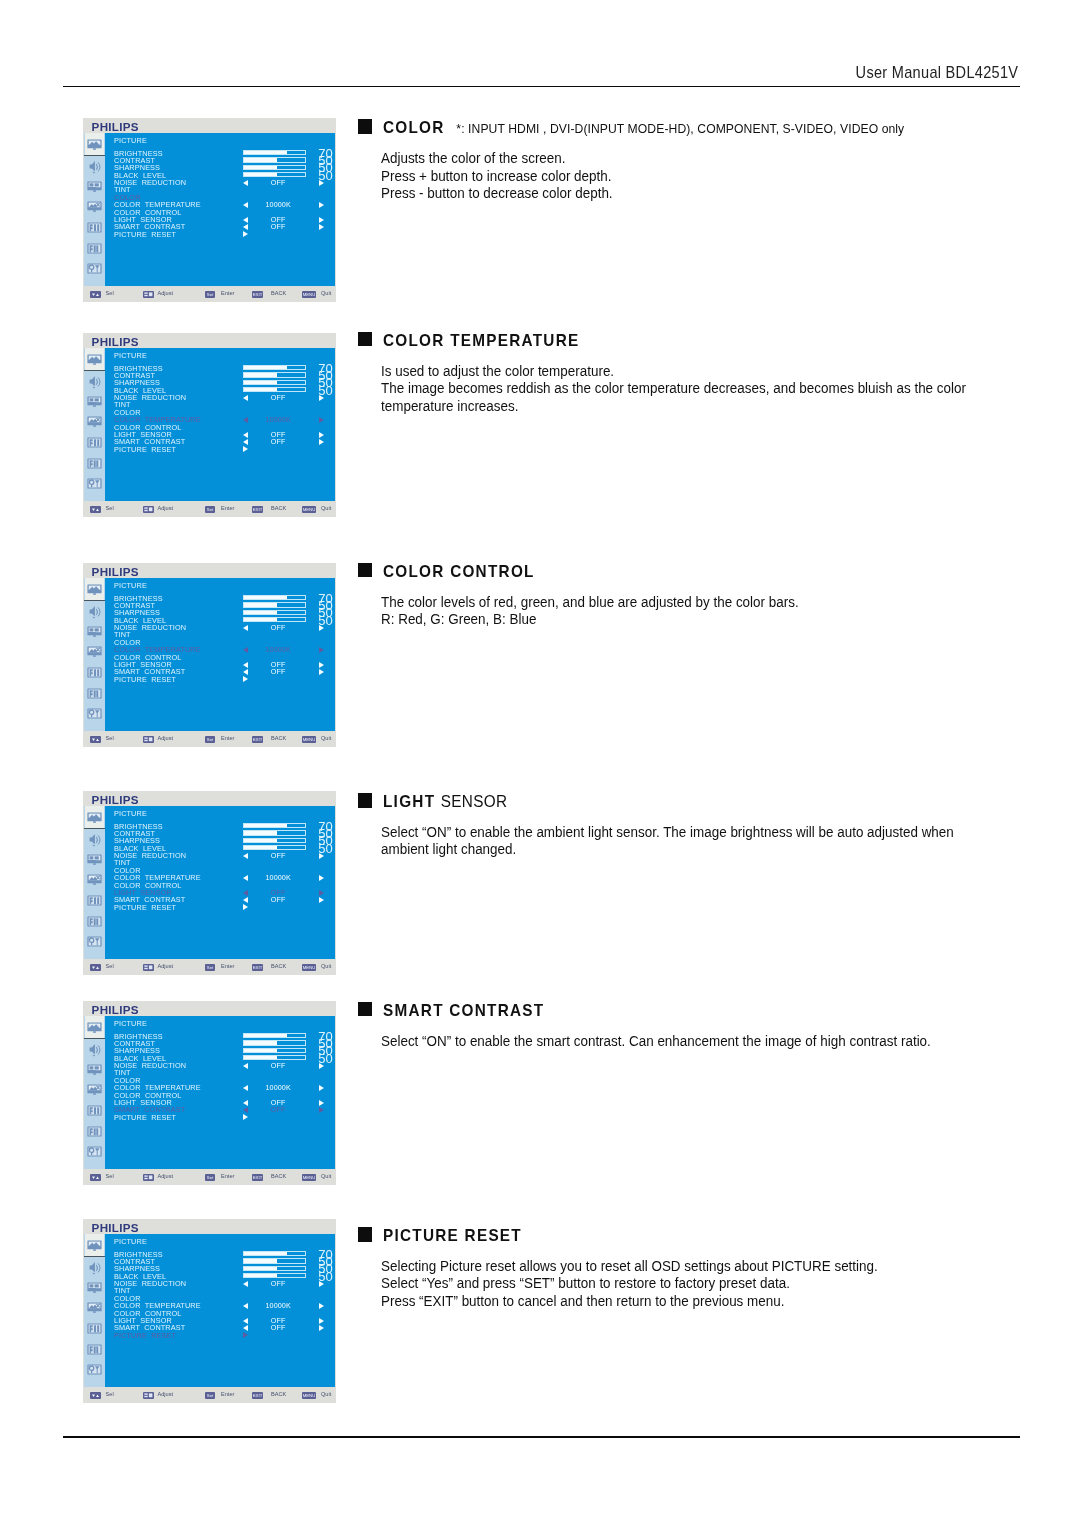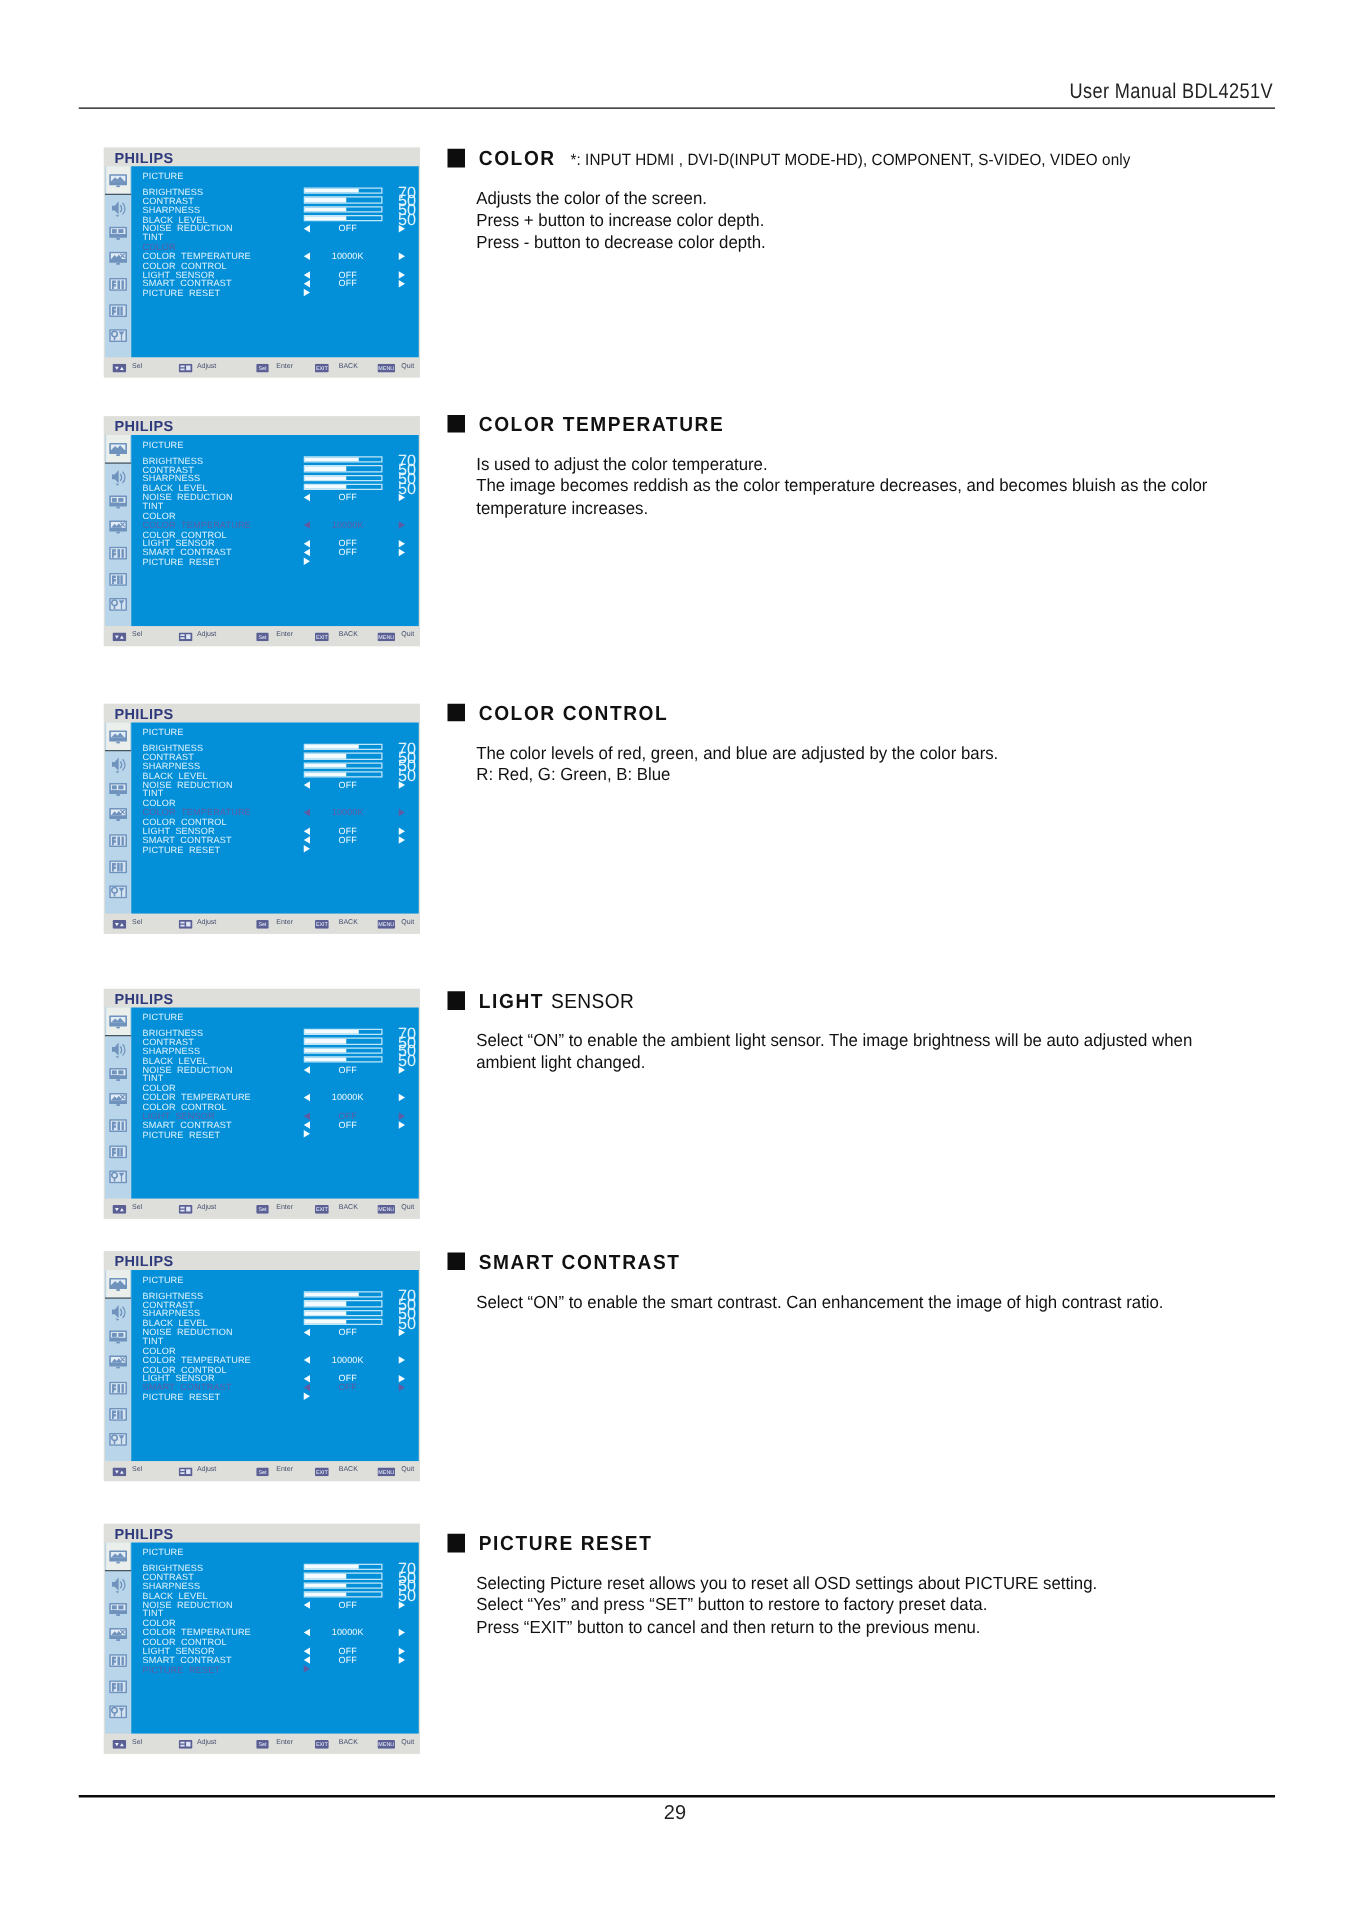--- a/index.html
+++ b/index.html
@@ -80,21 +80,20 @@
           letter-spacing:0px; white-space:nowrap; line-height:6.6px;
           font-family:"Liberation Sans", sans-serif; }
 </style>
 </head>
 <body>
 
 <div class="page">
   <div class="hdr-text">User Manual BDL4251V</div>
   <div class="hdr-rule"></div>
   <div class="ftr-rule"></div>
-  <div class="ftr-page">29</div>
   <div id="osd-host">
       <div class="osd" style="top: 118px;">
         <div class="osd-title">
           <div class="osd-brand">PHILIPS</div>
         </div>
         <div class="osd-side">
           <div class="ic sel" style="top: 4.4px;">
             <svg width="15" height="11" viewBox="0 0 15 11">
               <rect x="0.4" y="0.4" width="14.2" height="8.8" rx="0.5" fill="#6f93bf"></rect>
               <rect x="1.7" y="1.6" width="11.6" height="4.3" fill="#e3edf6"></rect>

